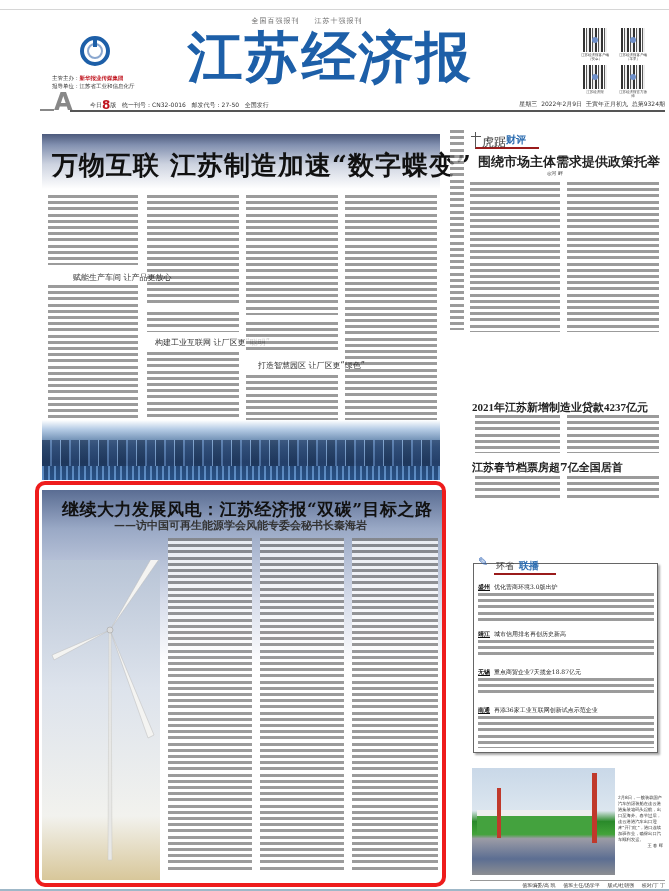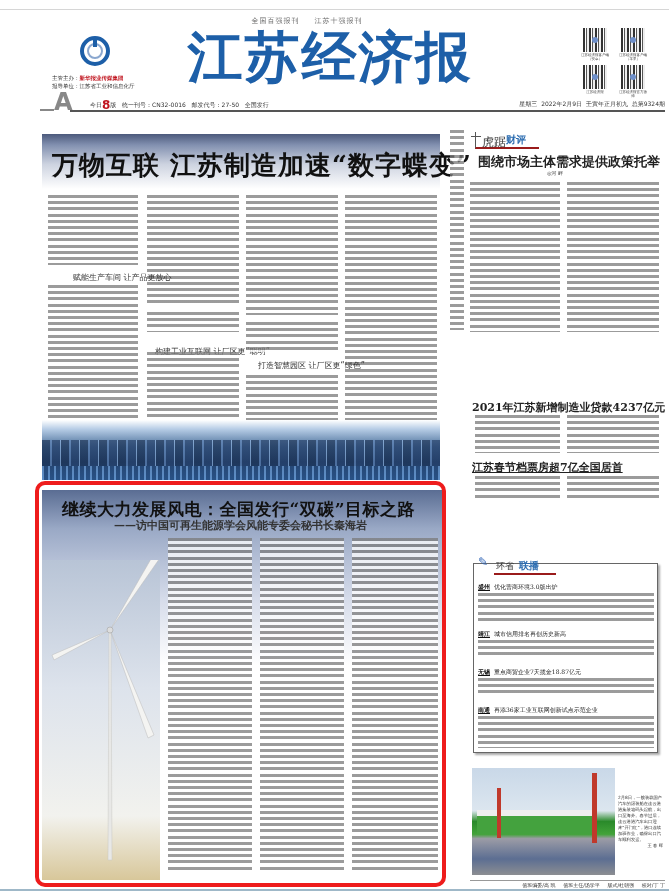--- a/index.html
+++ b/index.html
@@ -162,21 +162,21 @@
   </div>
 <div class="col" style="left:345px;top:195px;width:92px;height:225px;">
     <span class="filler"></span>
   </div>
 
 <div class="subhead" style="left:73px;top:272px;">赋能生产车间 让产品更放心</div>
 <div class="col" style="left:48px;top:285px;width:90px;height:135px;">
     <span class="filler"></span>
   </div>
 
-<div class="subhead" style="left:155px;top:337px;margin-top:9px;">构建工业互联网 让厂区更“聪明”</div>
+<div class="subhead" style="left:155px;top:337px;">构建工业互联网 让厂区更“聪明”</div>
 <div class="col" style="left:147px;top:312px;width:92px;height:20px;">
     <span class="filler"></span>
   </div>
 <div class="col" style="left:147px;top:352px;width:92px;height:68px;">
     <span class="filler"></span>
   </div>
 
 <div class="col" style="left:246px;top:322px;width:92px;height:30px;">
     <span class="filler"></span>
   </div>
@@ -197,46 +197,46 @@
 <div class="col" style="left:470px;top:182px;width:90px;height:150px;">
     <span class="filler"></span>
   </div>
 <div class="col" style="left:567px;top:182px;width:92px;height:150px;">
     <span class="filler"></span>
   </div>
 <div class="col" style="left:450px;top:130px;width:14px;height:200px;">
     <span class="filler"></span>
   </div>
 
-<div class="brief-title" style="left:472px;top:400px;">2021年江苏新增制造业贷款4237亿元</div>
+<div class="brief-title" style="left:472px;top:400px;font-family:Liberation Serif, serif;">2021年江苏新增制造业贷款4237亿元</div>
 <div class="col" style="left:475px;top:415px;width:85px;height:38px;">
     <span class="filler"></span>
   </div>
 <div class="col" style="left:567px;top:415px;width:92px;height:38px;">
     <span class="filler"></span>
   </div>
-<div class="brief-title" style="left:472px;top:460px;text-decoration:underline;">江苏春节档票房超7亿全国居首</div>
+<div class="brief-title" style="left:472px;top:460px;">江苏春节档票房超7亿全国居首</div>
 <div class="col" style="left:475px;top:476px;width:85px;height:22px;">
     <span class="filler"></span>
   </div>
 <div class="col" style="left:567px;top:476px;width:92px;height:22px;">
     <span class="filler"></span>
   </div>
 
 <div class="wind-bg"></div>
 <div class="wind-photo">
   <svg width="118" height="320" viewBox="0 0 118 320">
     <polygon points="66,300 70,300 69,70 67,70" fill="#e8e8e6" stroke="#c8c8c4" stroke-width="0.5"></polygon>
     <polygon points="68,70 120,-5 113,-8" fill="#f4f4f2" stroke="#bbb" stroke-width="0.5"></polygon>
     <polygon points="68,70 10,95 12,100" fill="#f4f4f2" stroke="#bbb" stroke-width="0.5"></polygon>
     <polygon points="68,70 112,175 106,178" fill="#f4f4f2" stroke="#bbb" stroke-width="0.5"></polygon>
     <circle cx="68" cy="70" r="3" fill="#ddd" stroke="#999" stroke-width="0.5"></circle>
   </svg>
 </div>
-<div class="wind-title">继续大力发展风电：全国发行“双碳”目标之路</div>
+<div class="wind-title">继续大力发展风电：江苏经济报“双碳”目标之路</div>
 <div class="wind-sub">——访中国可再生能源学会风能专委会秘书长秦海岩</div>
 <div class="col" style="left:168px;top:538px;width:84px;height:335px;">
     <span class="filler"></span>
   </div>
 <div class="col" style="left:260px;top:538px;width:84px;height:335px;">
     <span class="filler"></span>
   </div>
 <div class="col" style="left:352px;top:538px;width:86px;height:335px;">
     <span class="filler"></span>
   </div>

